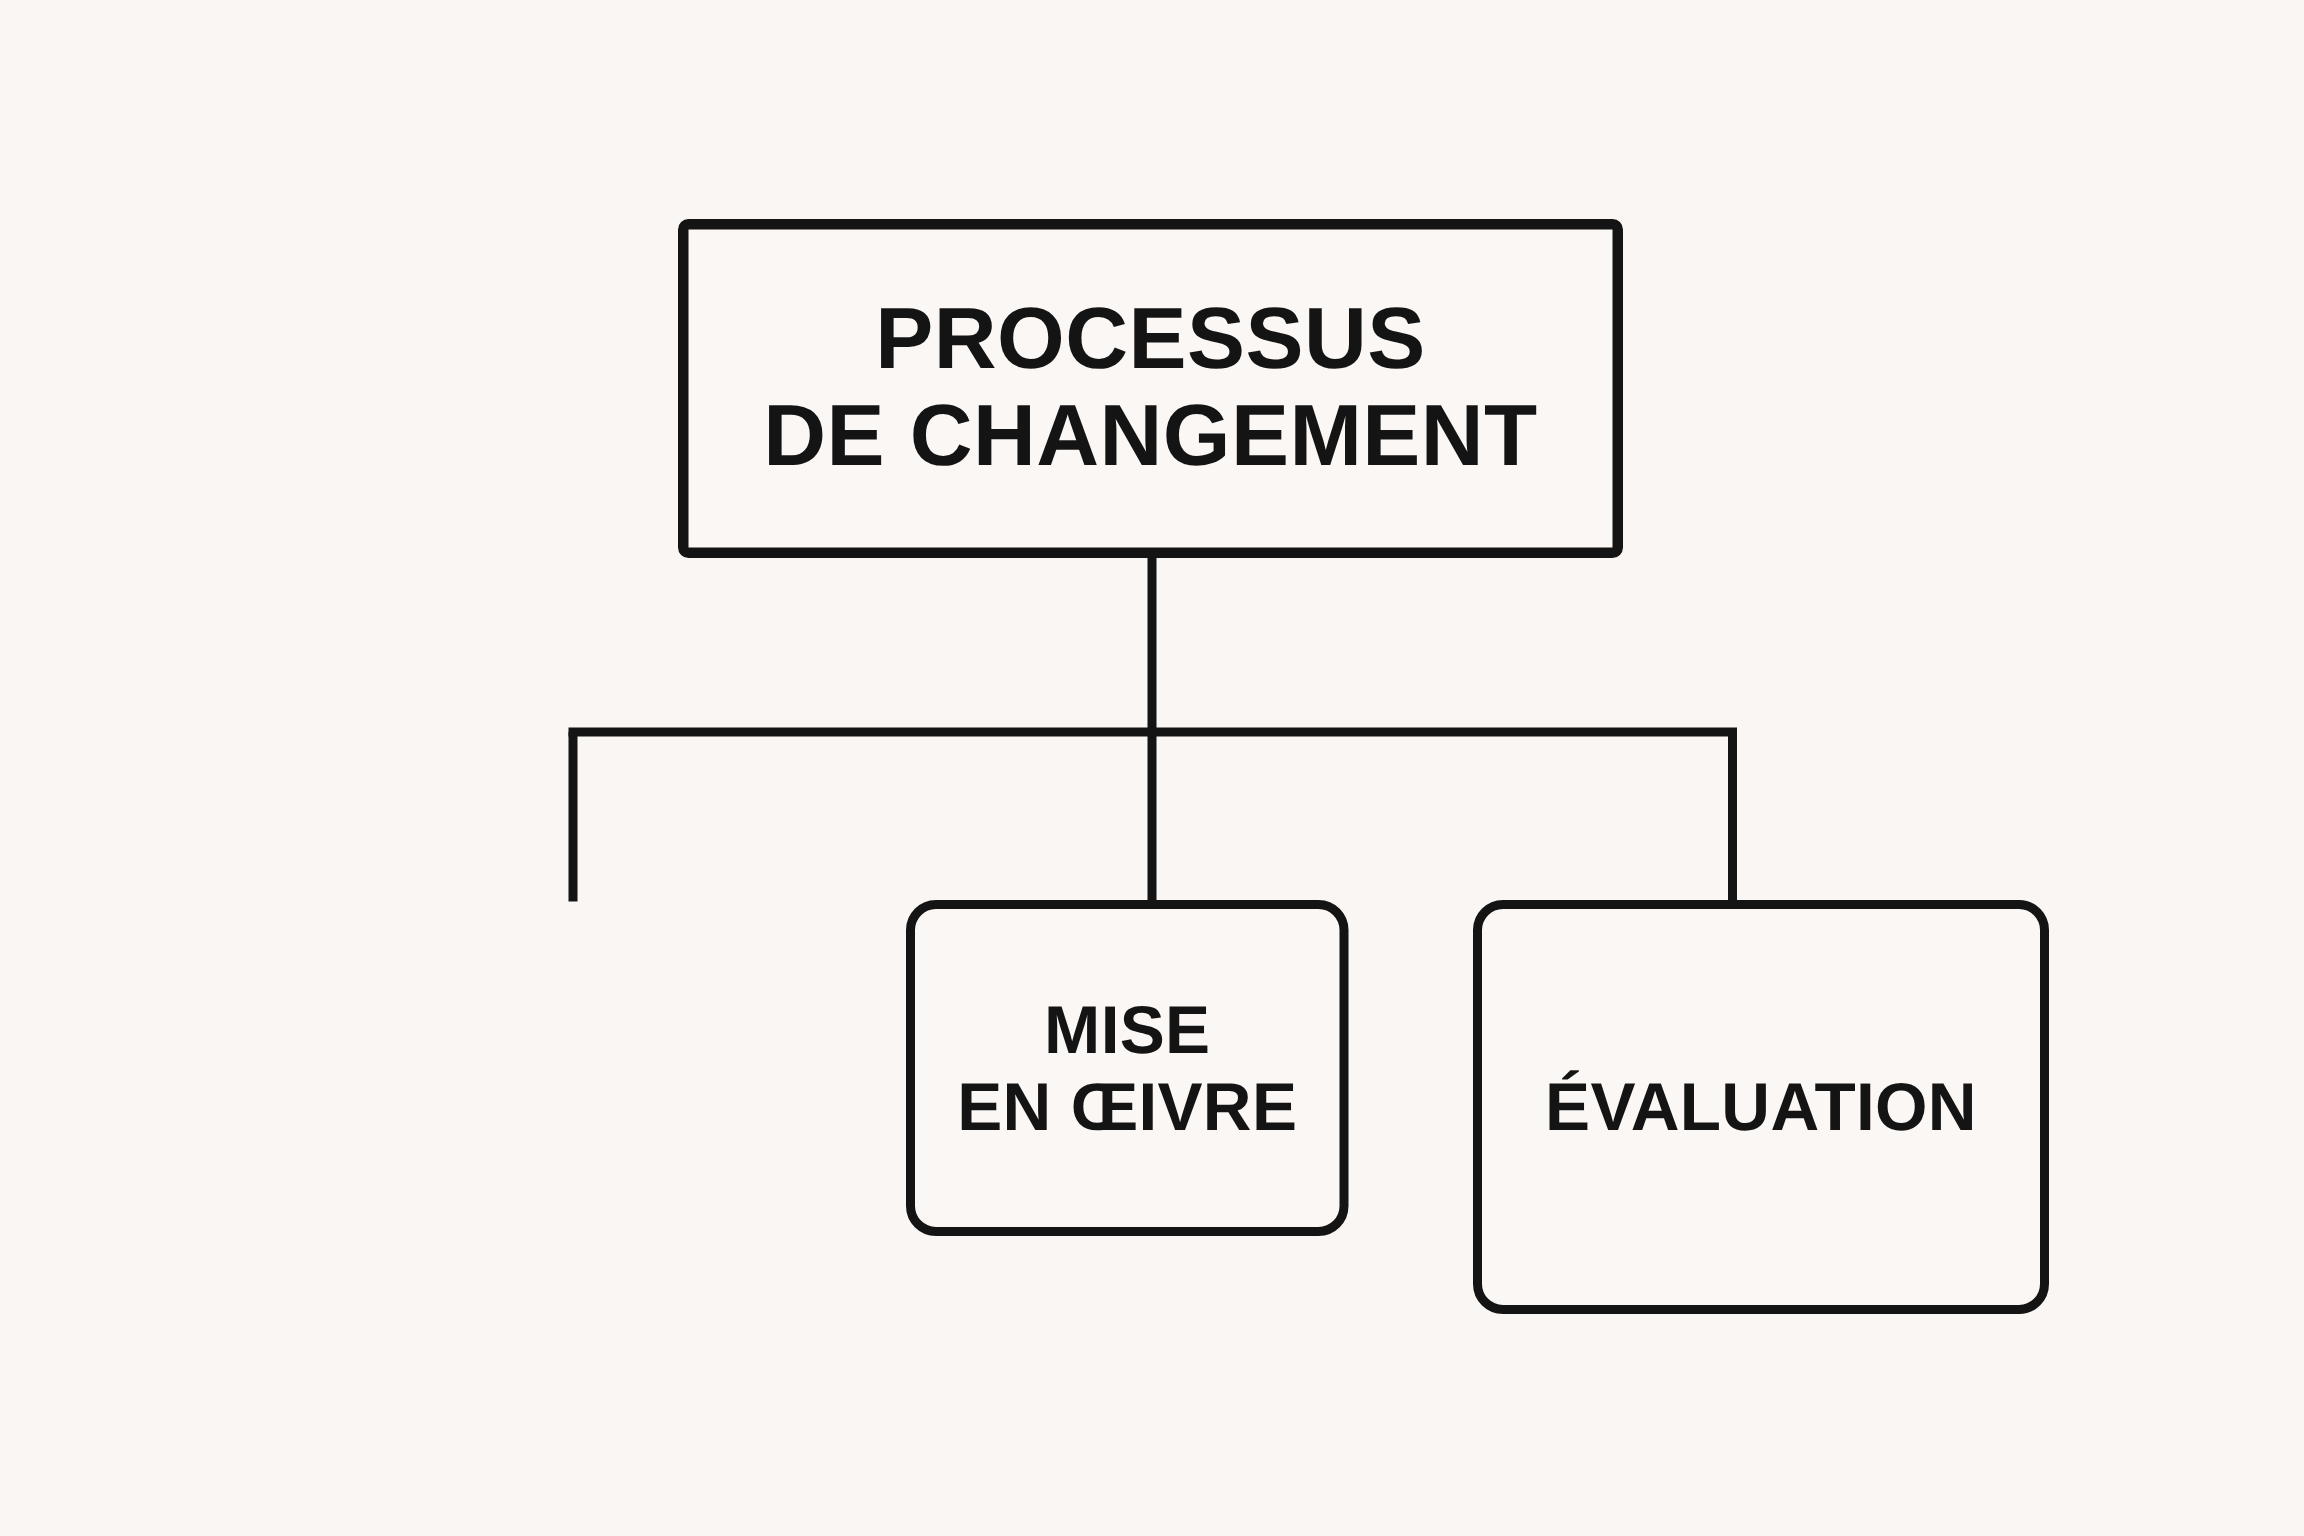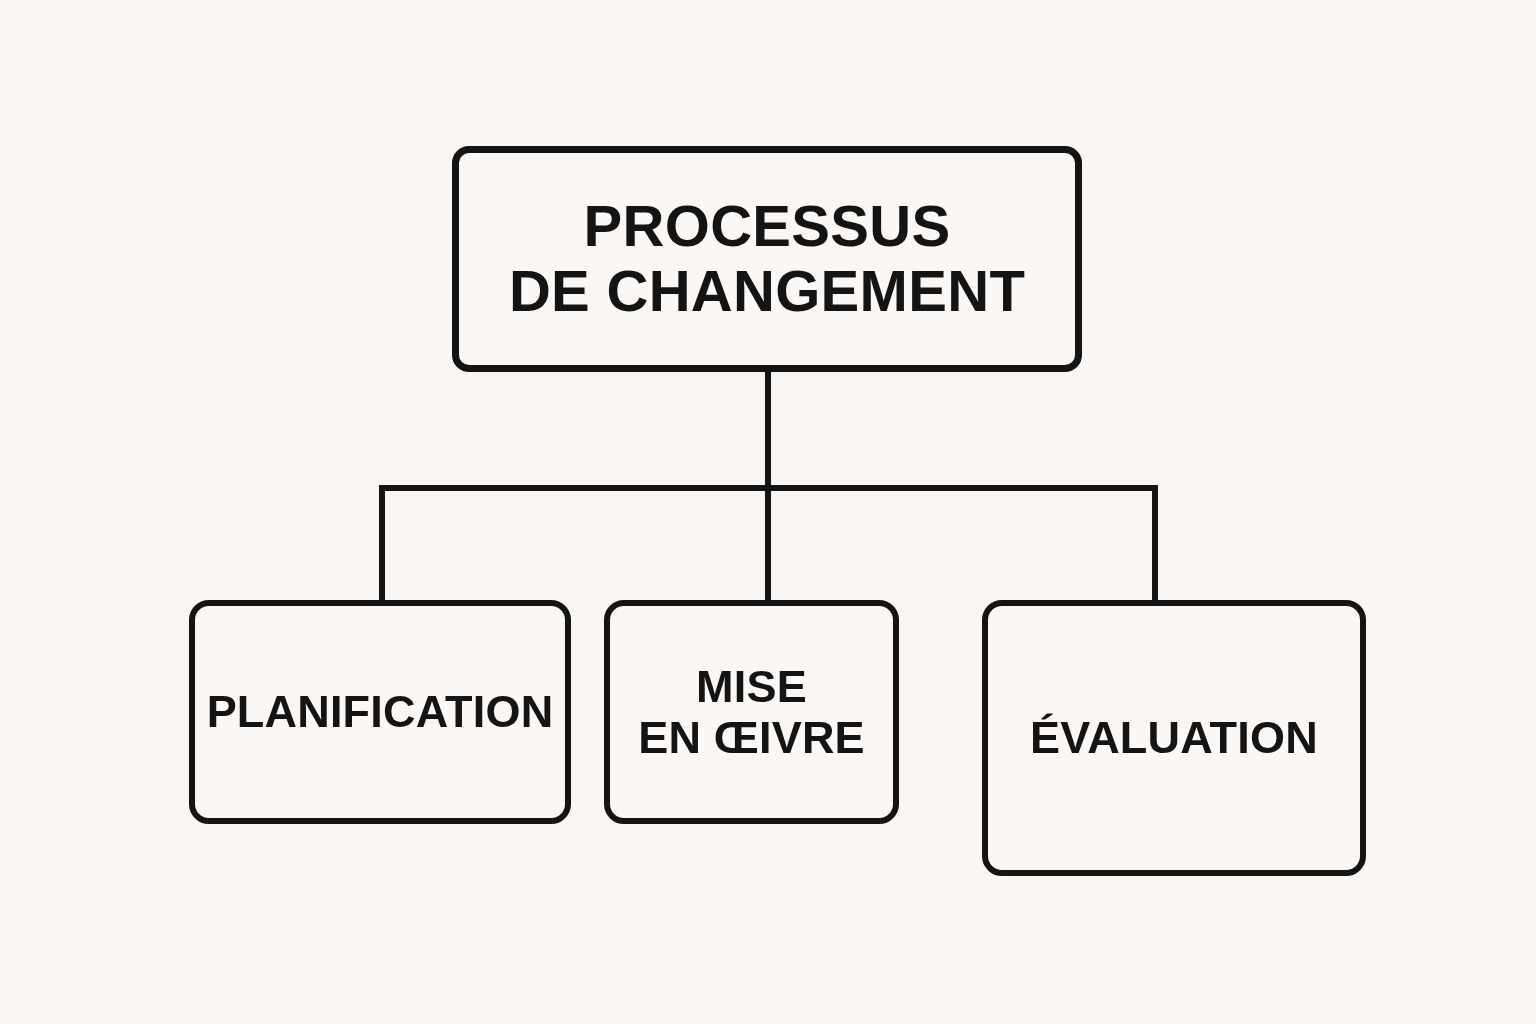--- a/index.html
+++ b/index.html
@@ -38,21 +38,21 @@
     justify-content: center;
     text-align: center;
     color: #141414;
   }
   #node-root {
     left: 452px;
     top: 146px;
     width: 630px;
     height: 226px;
     border-width: 7px;
-    border-radius: 17px;
+    border-radius: 7px;
   }
   #node-root .node-label {
     font-size: 58px;
     font-weight: 800;
     line-height: 1.12;
     letter-spacing: 0.3px;
     white-space: pre-line;
   }
   #node-plan {
     left: 189px;
@@ -93,23 +93,20 @@
       <line x1="768" y1="488" x2="768" y2="601"></line>
       <line x1="1155" y1="488" x2="1155" y2="601"></line>
     </g>
   </svg>
 
   <div class="node-box" id="node-root">
     <div class="node-label">PROCESSUS
 DE CHANGEMENT</div>
   </div>
 
-  <div class="node-box" id="node-plan">
-    <div class="leaf-label">PLANIFICATION</div>
-  </div>
 
   <div class="node-box" id="node-mise">
     <div class="leaf-label">MISE
 EN ŒIVRE</div>
   </div>
 
   <div class="node-box" id="node-eval">
     <div class="leaf-label">ÉVALUATION</div>
   </div>
 

